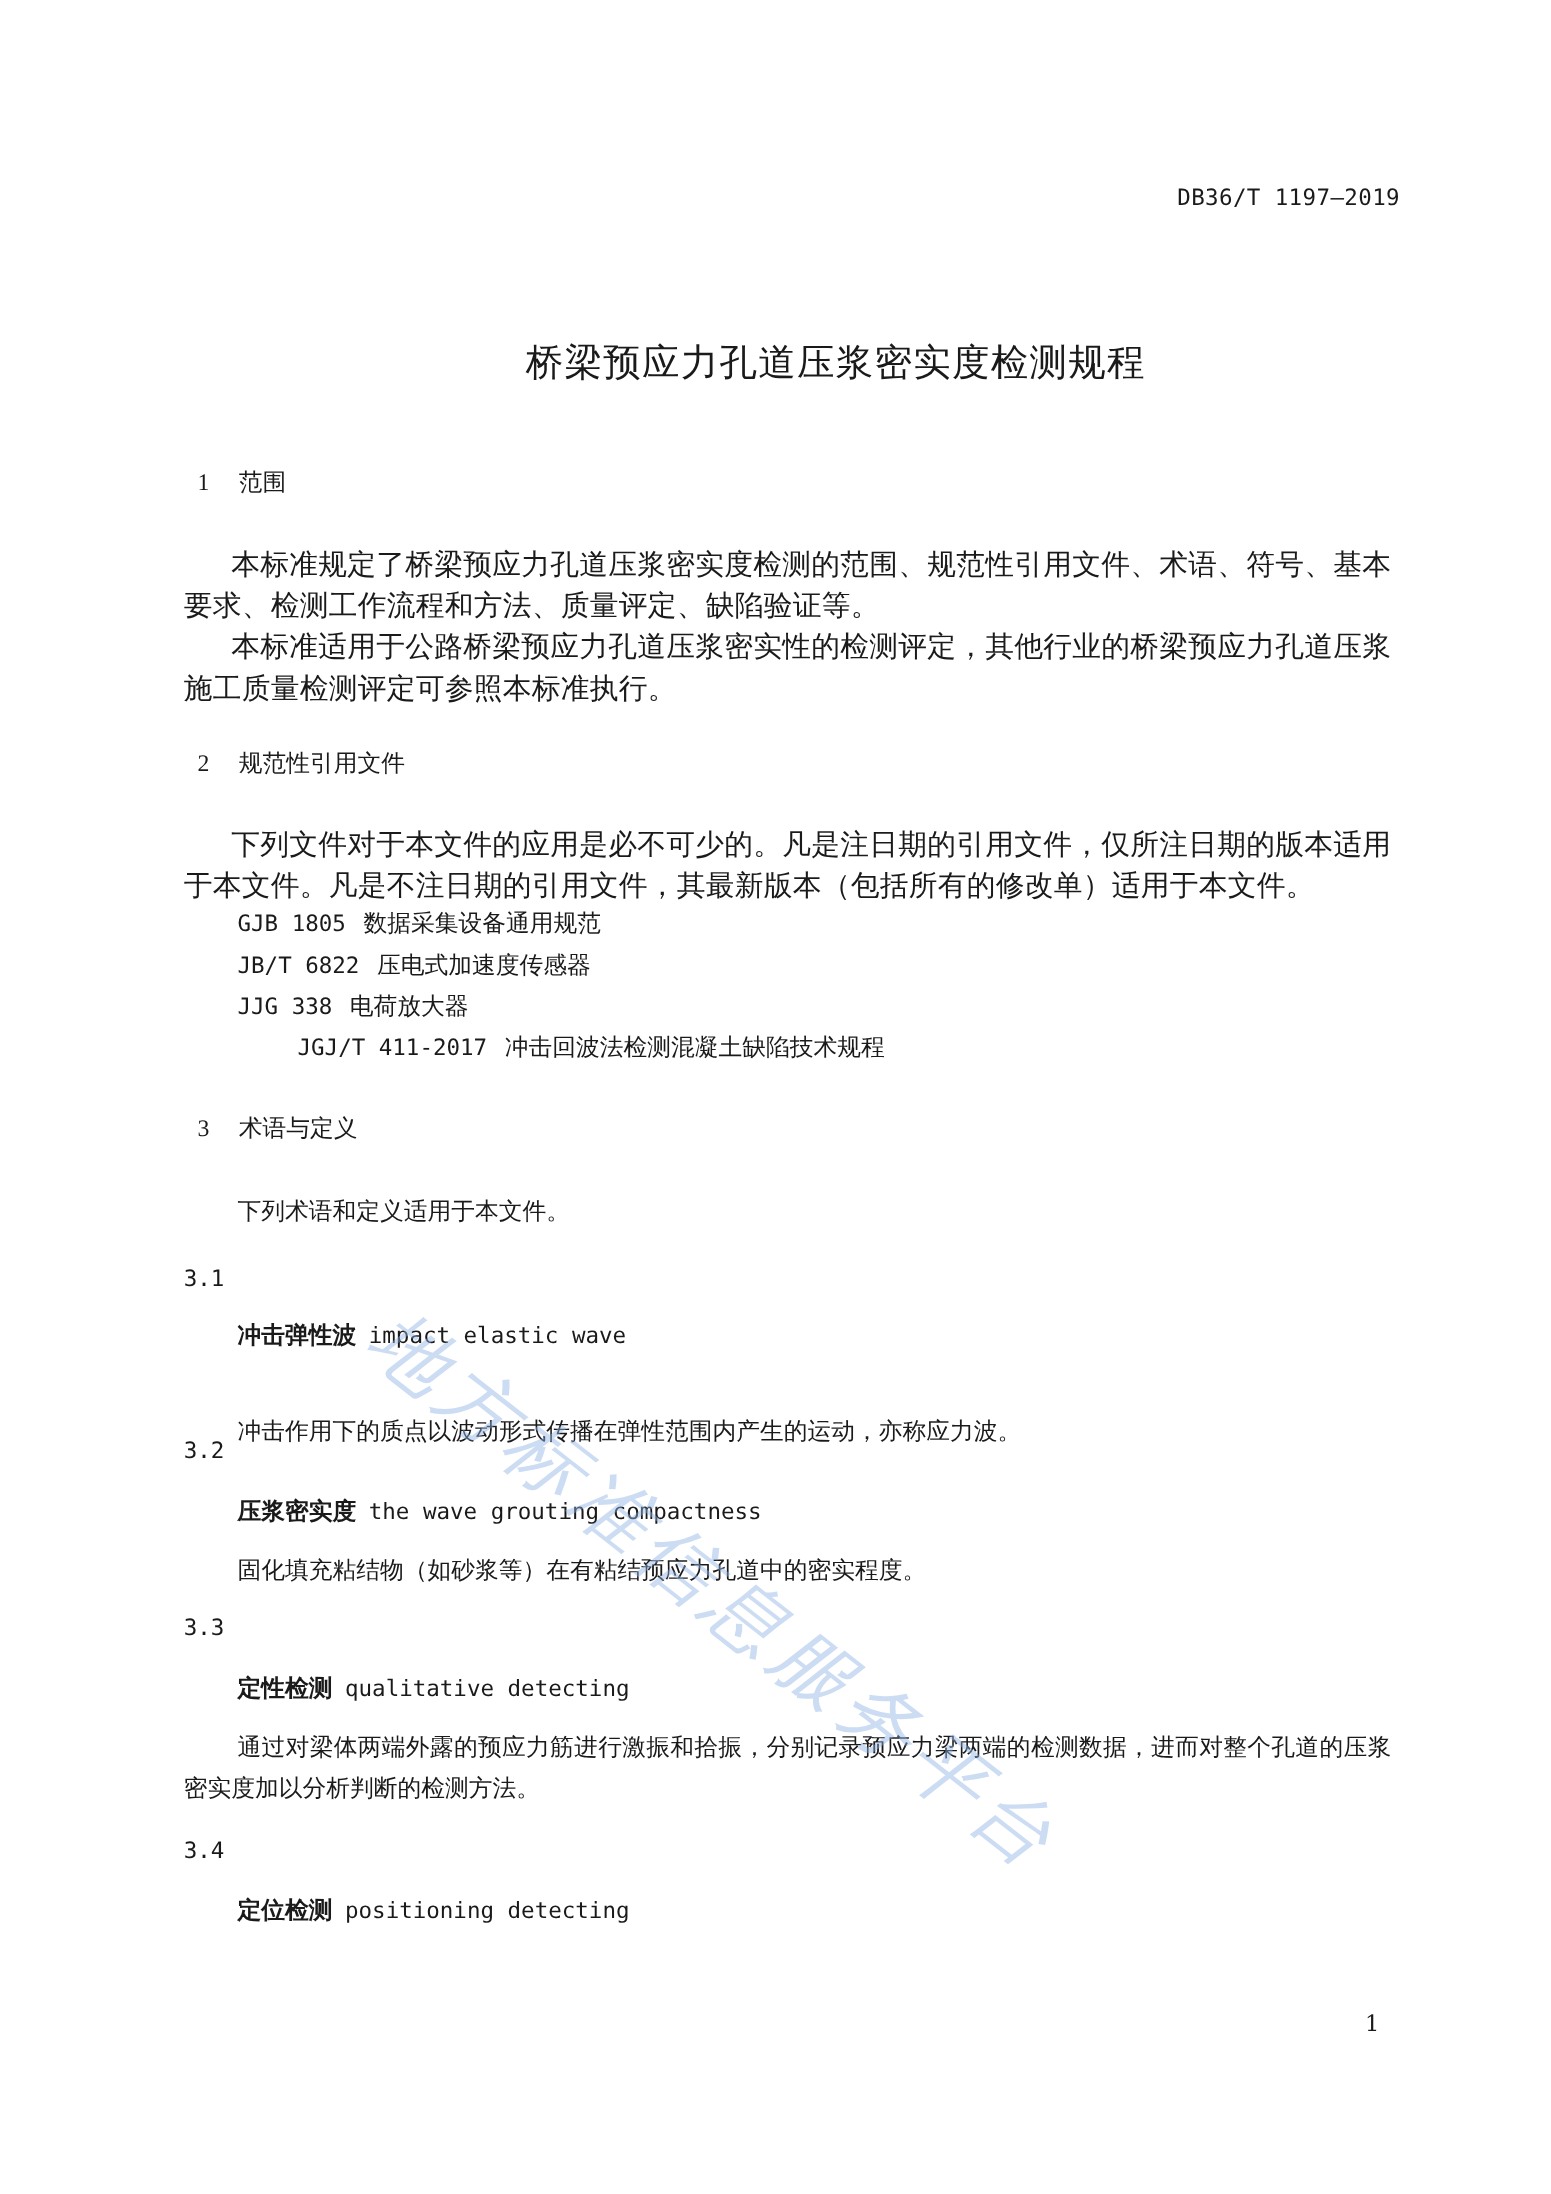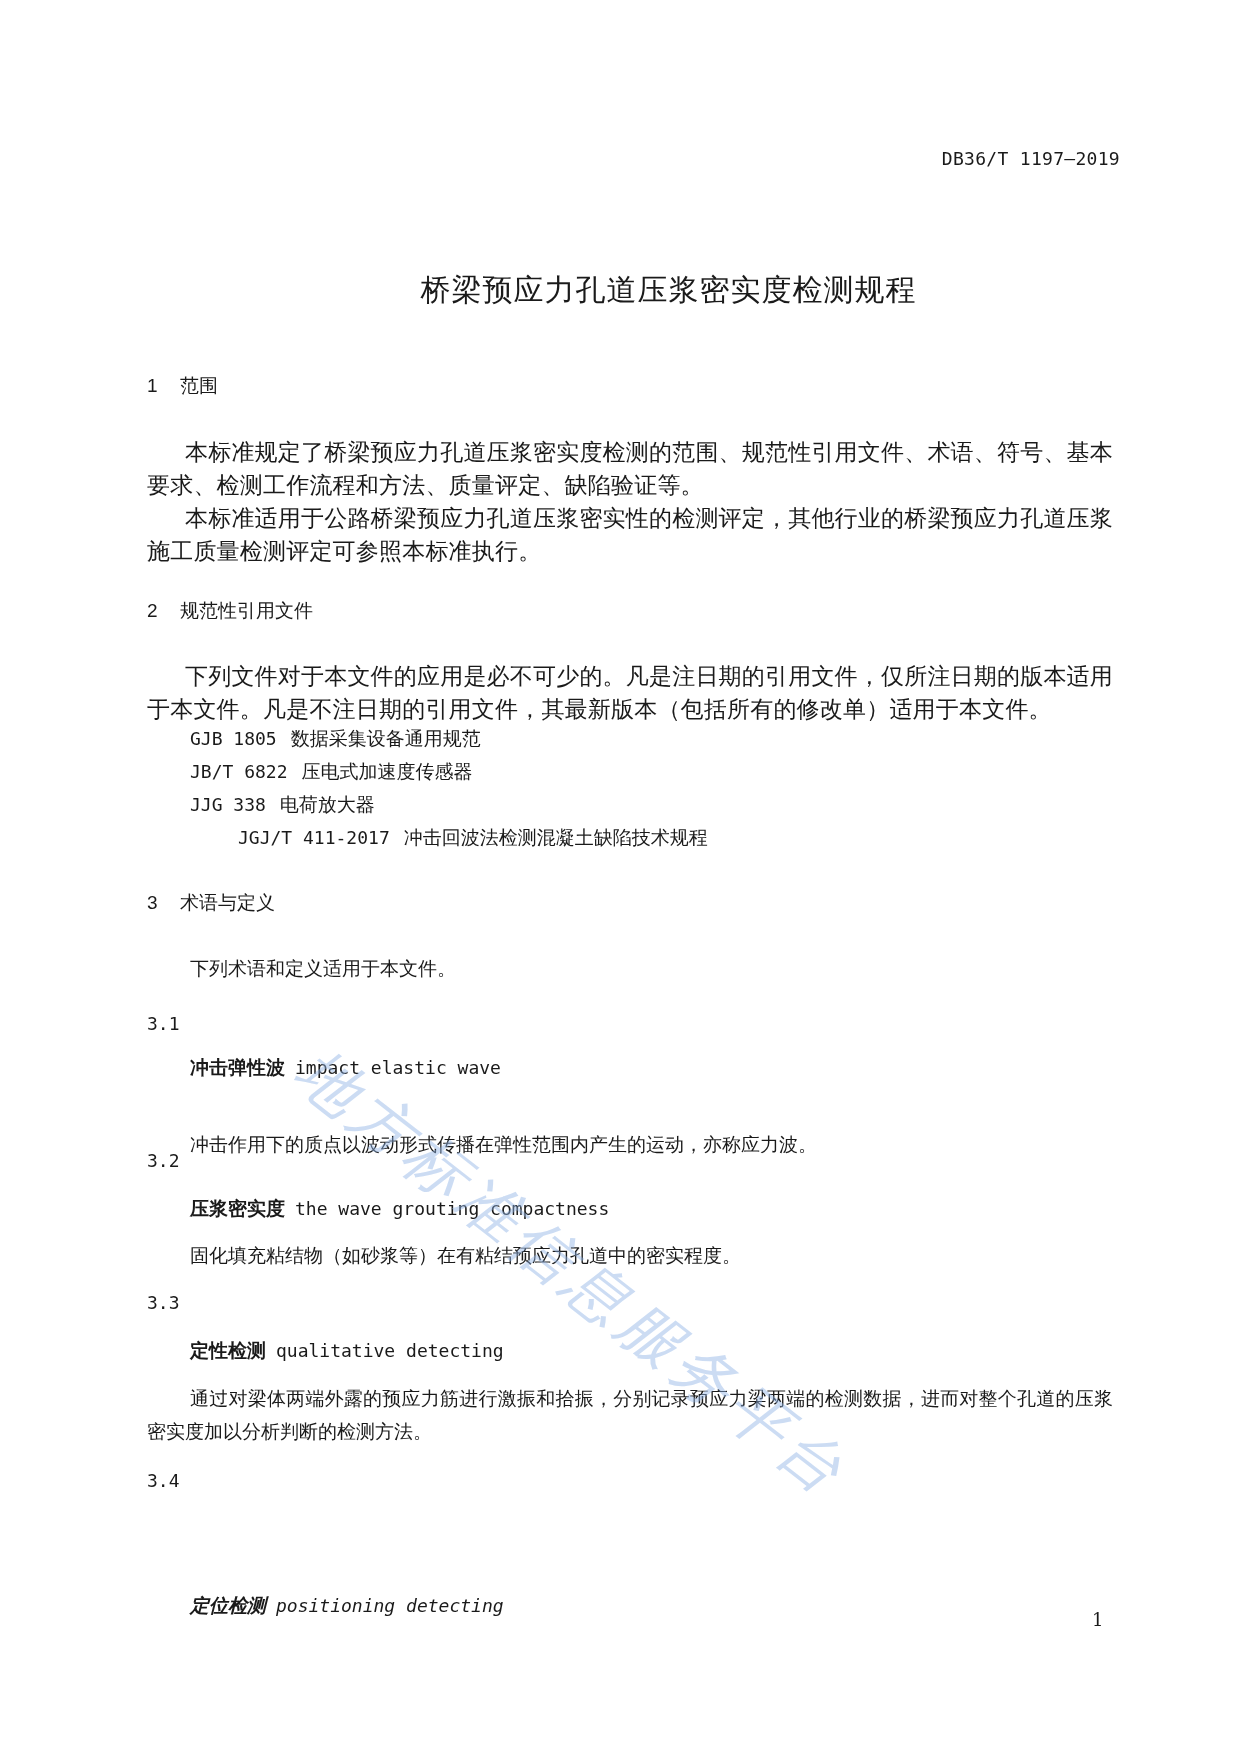--- a/index.html
+++ b/index.html
@@ -1,21 +1,21 @@
 <!DOCTYPE html>
 <html><head>
 <meta charset="utf-8">
 <style>
   html, body { margin: 0; padding: 0; background: #ffffff; }
   body { width: 1241px; height: 1755px; position: relative; overflow: hidden;
          font-family: "DejaVu Serif", "Liberation Serif", serif; color: #1a1a1a; }
   .abs { position: absolute; white-space: nowrap; }
   .header-code { font-family: "DejaVu Sans Mono", "Liberation Mono", monospace; font-size: 18px; right: 121px; top: 148px; letter-spacing: 0.3px; }
   .doc-title { font-family: "DejaVu Sans", "Liberation Sans", sans-serif; font-size: 30px; left: 0; width: 1241px; text-align: center; top: 270px; letter-spacing: 1px; padding-left: 48px; }
-  .sec-heading { font-family: Liberation Sans, sans-serif; font-size: 19px; left: 147px; }
+  .sec-heading { font-family: Liberation Serif, serif; font-size: 19px; left: 158px; }
   .sec-heading .num { display: inline-block; width: 33px; }
   .para { font-size: 23px; left: 147px; width: 966px; white-space: normal; line-height: 33px; text-indent: 38px; text-align: justify; letter-spacing: 0.2px; }
   .ref-line { font-size: 19px; left: 190px; }
   .ref-line .code { font-family: "DejaVu Sans Mono", "Liberation Mono", monospace; font-size: 18px; margin-right: 14px; }
   .term-num { font-family: "DejaVu Sans Mono", "Liberation Mono", monospace; font-size: 18px; left: 147px; }
   .term-name { left: 190px; font-size: 19px; }
   .term-name .zh { font-family: "DejaVu Sans", "Liberation Sans", sans-serif; font-weight: bold; margin-right: 10px; }
   .term-name .en { font-family: "DejaVu Sans Mono", "Liberation Mono", monospace; font-size: 18px; }
   .term-def { font-size: 19px; left: 190px; }
   .term-def-wrap { font-size: 19px; left: 147px; width: 966px; white-space: normal; line-height: 33px; text-indent: 43px; text-align: justify; }
@@ -71,19 +71,19 @@
 </div>
 <div class="abs term-def" style="top:1243px;">固化填充粘结物（如砂浆等）在有粘结预应力孔道中的密实程度。</div>
 
 <div class="abs term-num" style="top:1292px;">3.3</div>
 <div class="abs term-name" style="top:1338px;">
   <span class="zh">定性检测</span><span class="en">qualitative detecting</span>
 </div>
 <div class="abs term-def-wrap" style="top:1382px;">通过对梁体两端外露的预应力筋进行激振和拾振，分别记录预应力梁两端的检测数据，进而对整个孔道的压浆密实度加以分析判断的检测方法。</div>
 
 <div class="abs term-num" style="top:1470px;">3.4</div>
-<div class="abs term-name" style="top:1593px;font-style:italic;">
+<div class="abs term-name" style="top:1515px;">
   <span class="zh">定位检测</span><span class="en">positioning detecting</span>
 </div>
 
 <div class="watermark">地方标准信息服务平台</div>
 
 <div class="abs page-num">1</div>
 
 </body></html>

